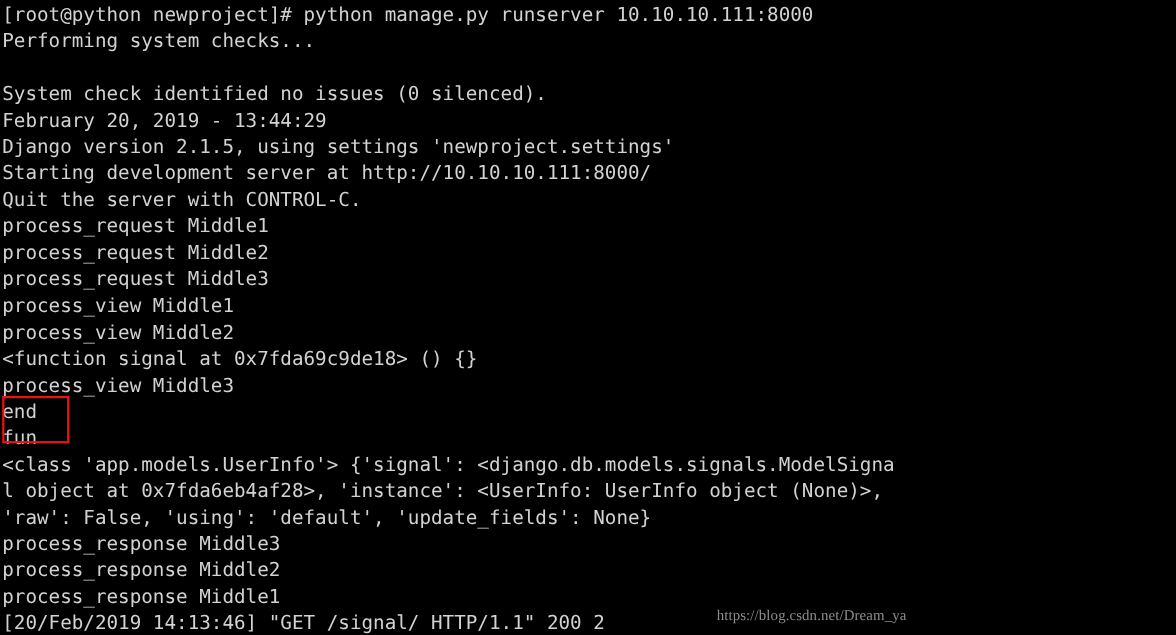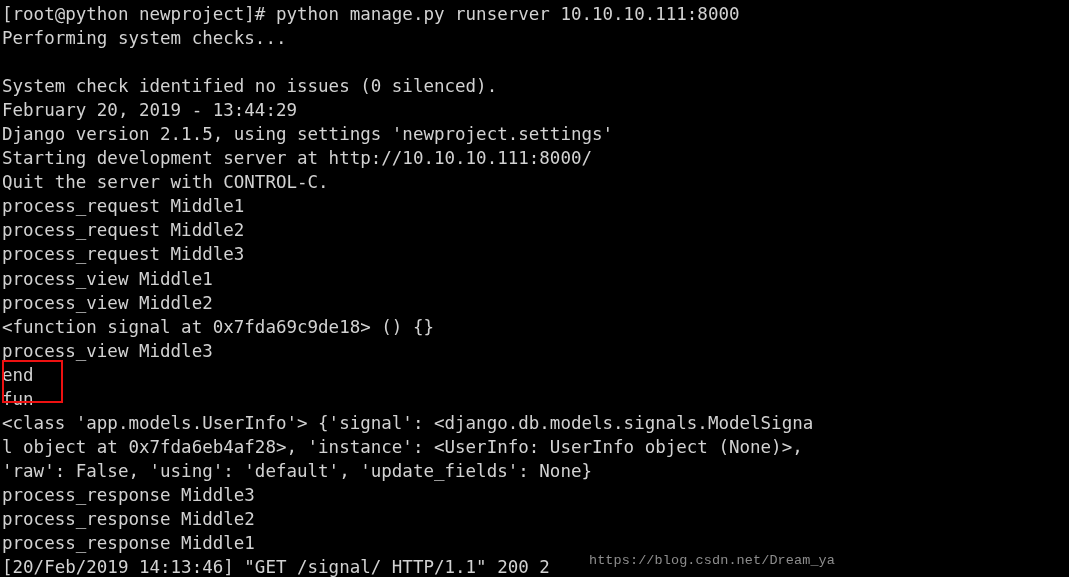--- a/index.html
+++ b/index.html
@@ -53,23 +53,23 @@
     top: 360px;
     width: 61px;
     height: 43px;
     border: 2px solid #ee1111;
     box-sizing: border-box;
     pointer-events: none;
   }
 
   #watermark {
     position: absolute;
-    right: 12px;
+    right: 23px;
     bottom: 9px;
-    font-family: Liberation Mono, monospace;
+    font-family: Liberation Serif, serif;
     font-size: 13.5px;
     color: #8d8d8d;
     white-space: pre;
     letter-spacing: 0.1px;
   }
 </style>
 </head>
 <body>
 
 <div id="terminal" style="background: rgb(0, 0, 0);">

